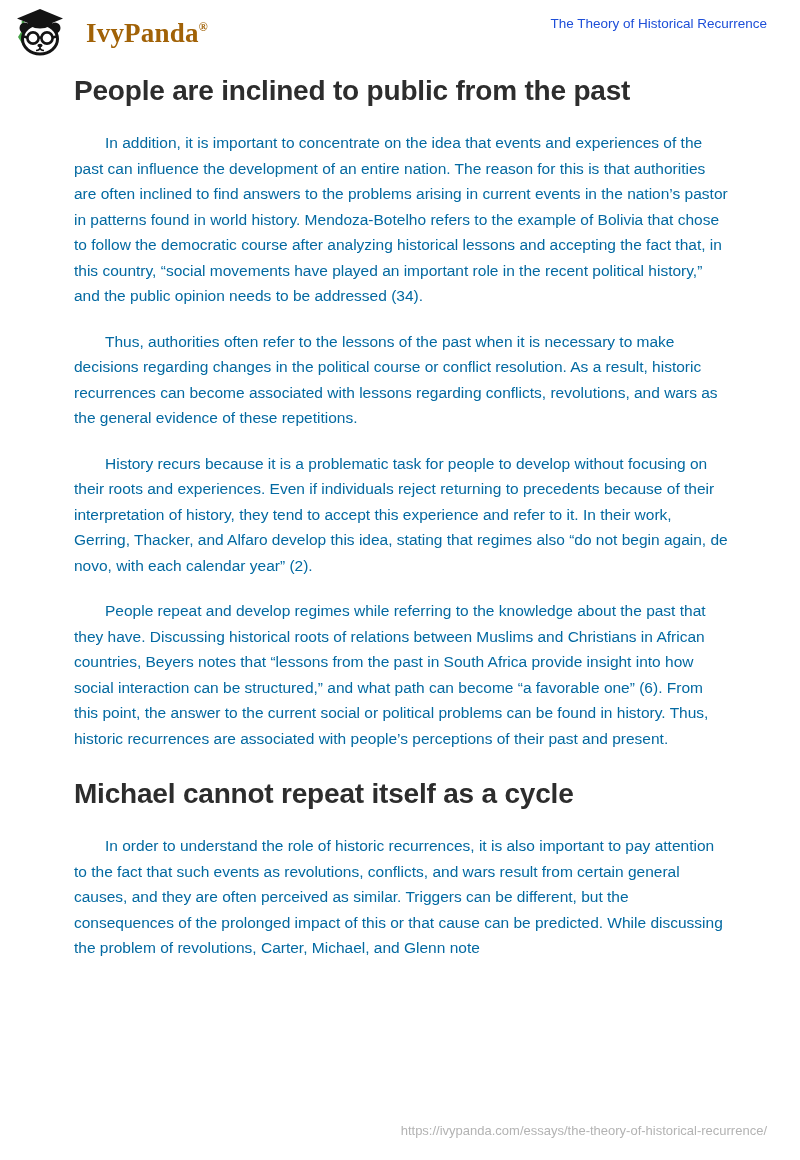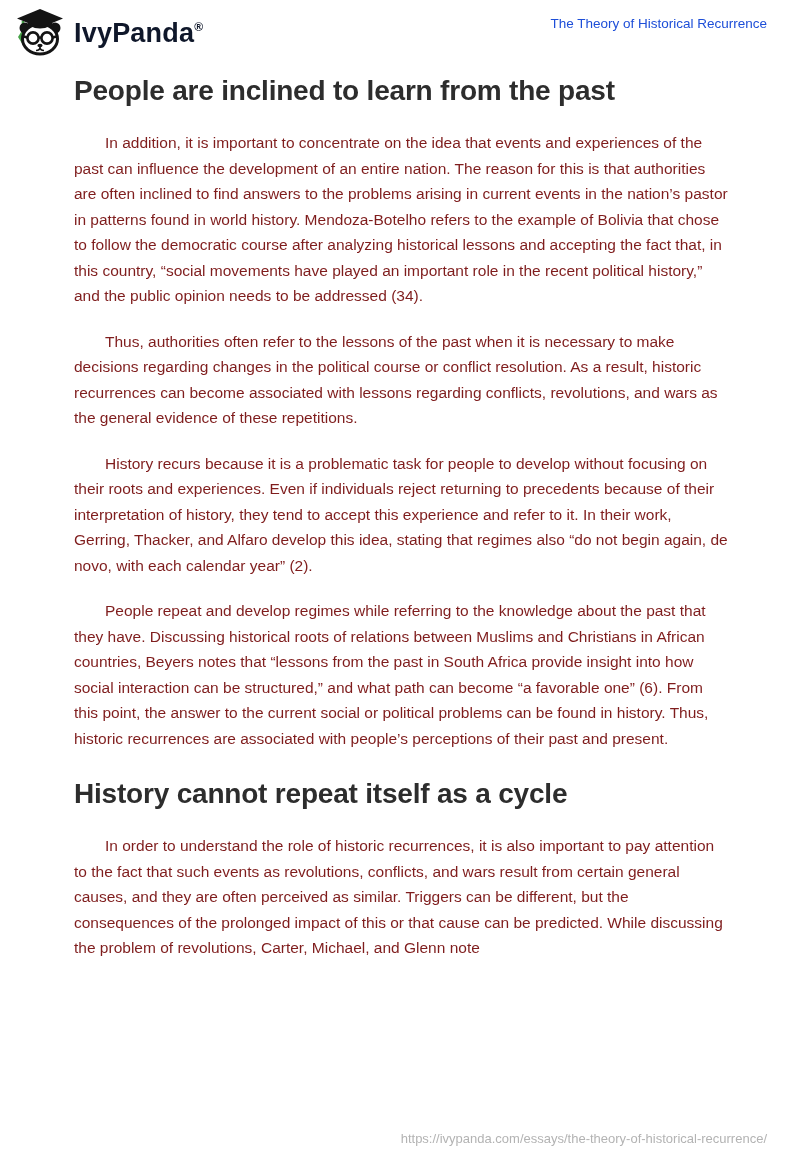--- a/index.html
+++ b/index.html
@@ -23,25 +23,26 @@
     height: 57px;
     box-sizing: border-box;
   }
   .logo {
     display: flex;
     align-items: center;
     gap: 9px;
   }
   .logo-icon svg { display: block; }
   .logo-text {
-    font-family: Liberation Sans, sans-serif;
+    font-family: Liberation Serif, serif;
     font-weight: bold;
     font-size: 27px;
-    color: #0f172a;
+    color: #a16207;
     letter-spacing: 0.2px;
+    margin-left: 12px;
   }
   .logo-text sup {
     font-size: 12px;
     font-weight: bold;
     vertical-align: 11px;
   }
   .doc-title {
     margin-top: 9px;
     font-size: 13.5px;
     color: #1d4ed8;
@@ -56,29 +57,29 @@
     color: #2d2d2d;
     letter-spacing: -0.2px;
     margin: 24px 0 20px 0;
   }
   .section-heading:first-child {
     margin-top: 15px;
   }
   .content p {
     font-size: 15.5px;
     line-height: 25.5px;
-    color: #7f1d1d;
+    color: #0369a1;
     text-indent: 31px;
     margin: 0 0 20px 0;
     text-align: left;
   }
   .page-footer {
     position: absolute;
     right: 33px;
-    bottom: 13px;
+    bottom: 21px;
   }
   .source-url {
     font-size: 13px;
     color: #b3b3b3;
   }
 </style>
 </head>
 <body>
 
 <div class="page">
@@ -110,28 +111,28 @@
 
           <path d="M27 40 Q27 43.5 23 43.5 M27 40 Q27 43.5 31 43.5" stroke="#141414" stroke-width="1.6" fill="none"></path>
         </svg>
       </span>
       <span class="logo-text"><span>IvyPanda</span><sup>®</sup></span>
     </div>
     <div class="doc-title">The Theory of Historical Recurrence</div>
   </header>
 
   <main class="content">
-    <h2 class="section-heading">People are inclined to learn from the past</h2>
+    <h2 class="section-heading">People are inclined to public from the past</h2>
     <p>In addition, it is important to concentrate on the idea that events and experiences of the past can influence the development of an entire nation. The reason for this is that authorities are often inclined to find answers to the problems arising in current events in the nation’s pastor in patterns found in world history. Mendoza-Botelho refers to the example of Bolivia that chose to follow the democratic course after analyzing historical lessons and accepting the fact that, in this country, “social movements have played an important role in the recent political history,” and the public opinion needs to be addressed (34).</p>
     <p>Thus, authorities often refer to the lessons of the past when it is necessary to make decisions regarding changes in the political course or conflict resolution. As a result, historic recurrences can become associated with lessons regarding conflicts, revolutions, and wars as the general evidence of these repetitions.</p>
 
     <p>History recurs because it is a problematic task for people to develop without focusing on their roots and experiences. Even if individuals reject returning to precedents because of their interpretation of history, they tend to accept this experience and refer to it. In their work, Gerring, Thacker, and Alfaro develop this idea, stating that regimes also “do not begin again, de novo, with each calendar year” (2).</p>
     <p>People repeat and develop regimes while referring to the knowledge about the past that they have. Discussing historical roots of relations between Muslims and Christians in African countries, Beyers notes that “lessons from the past in South Africa provide insight into how social interaction can be structured,” and what path can become “a favorable one” (6). From this point, the answer to the current social or political problems can be found in history. Thus, historic recurrences are associated with people’s perceptions of their past and present.</p>
 
-    <h2 class="section-heading">History cannot repeat itself as a cycle</h2>
+    <h2 class="section-heading">Michael cannot repeat itself as a cycle</h2>
     <p>In order to understand the role of historic recurrences, it is also important to pay attention to the fact that such events as revolutions, conflicts, and wars result from certain general causes, and they are often perceived as similar. Triggers can be different, but the consequences of the prolonged impact of this or that cause can be predicted. While discussing the problem of revolutions, Carter, Michael, and Glenn note</p>
   </main>
 
   <footer class="page-footer">
     <span class="source-url">https://ivypanda.com/essays/the-theory-of-historical-recurrence/</span>
   </footer>
 
 </div>
 
 </body></html>

